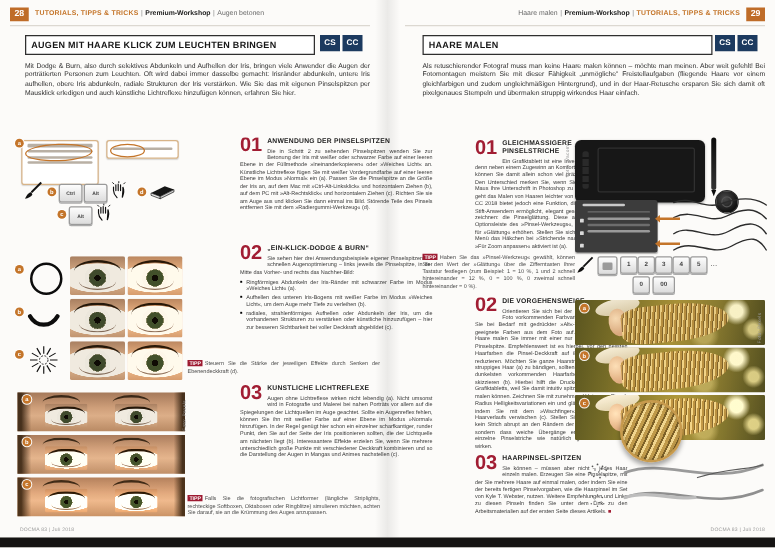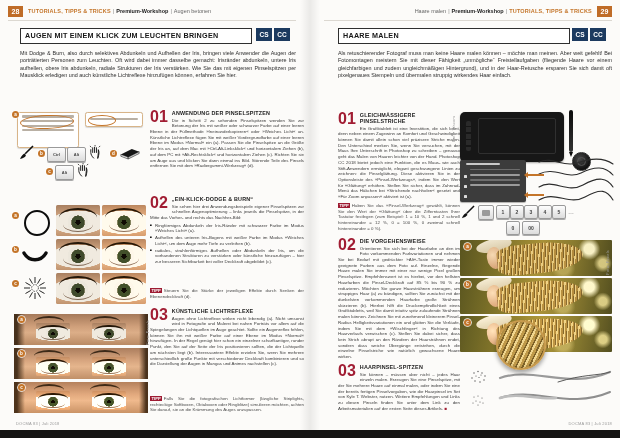--- a/index.html
+++ b/index.html
@@ -20,21 +20,21 @@
   .rh-topic{color:#666;}
   .headrule{position:absolute;top:20px;height:1px;background:#dcd8d1;}
 
   .hbox{position:absolute;top:28px;height:14px;width:230px;border:1px solid #2f2f2f;background:#fff;}
   .hbox span{display:block;font-size:7.2px;font-weight:bold;letter-spacing:.25px;color:#161616;line-height:14px;padding-left:4px;white-space:nowrap;}
   .badge{position:absolute;top:28px;width:16px;height:13px;background:#1c3a5f;color:#fff;font-size:6.5px;font-weight:bold;line-height:13px;text-align:center;}
 
   .intro{position:absolute;top:50px;font-size:5.4px;line-height:1.38;color:#2e2e2e;text-align:justify;margin:0;}
 
   
-  .step{position:absolute;overflow:hidden;}
+  .step{position:absolute;overflow:hidden;margin-left:42px;}
   .step .num{float:left;font-size:16px;line-height:13px;color:#a11d33;font-weight:bold;margin:0 4px 1px 0;}
   .step h4{margin:0;font-size:5.4px;letter-spacing:.2px;color:#1c1c1c;}
   .step p{margin:1.5px 0 0;font-size:4.4px;line-height:1.3;color:#3b3b3b;text-align:justify;}
   .bullets{margin-top:2px;}
   .bl{position:relative;padding-left:5px;font-size:4.4px;line-height:1.3;color:#3b3b3b;text-align:justify;margin-top:1px;}
   .bl::before{content:"\25A0";position:absolute;left:0;top:0;font-size:3.2px;color:#000;}
   .tip{position:absolute;font-size:4.4px;line-height:1.3;color:#4a4a4a;text-align:justify;}
   .tip-label{background:#9e1b32;color:#fff;font-weight:bold;font-size:4.2px;padding:0 1.5px;margin-right:1.5px;}
   .endmark{color:#a11d33;font-size:4.4px;}
 
@@ -103,21 +103,21 @@
 <div class="spread">
 
   <section class="page" id="page-left">
     <div class="pnum" style="left:8px">28</div>
     <div class="runhead" style="left:28px">
       <span class="rh-sec">TUTORIALS, TIPPS &amp; TRICKS</span><span class="rh-sep">|</span><span class="rh-work">Premium-Workshop</span><span class="rh-sep">|</span><span class="rh-topic">Augen betonen</span>
     </div>
     <div class="headrule" style="left:8px;width:288px"></div>
 
     <div class="hbox" style="left:20px">
-      <span>AUGEN MIT EINEM KLICK ZUM LEUCHTEN BRINGEN</span>
+      <span>AUGEN MIT HAARE KLICK ZUM LEUCHTEN BRINGEN</span>
     </div>
     <div class="badge" style="left:256px">CS</div>
     <div class="badge" style="left:274px">CC</div>
 
     <p class="intro" style="left:20px;width:276px">Mit Dodge &amp; Burn, also durch selektives Abdunkeln und Aufhellen der Iris, bringen viele Anwender die Augen der porträtierten Personen zum Leuchten. Oft wird dabei immer dasselbe gemacht: Irisränder abdunkeln, untere Iris aufhellen, obere Iris abdunkeln, radiale Strukturen der Iris verstärken. Wie Sie das mit eigenen Pinselspitzen per Mausklick erledigen und auch künstliche Lichtreflexe hinzufügen können, erfahren Sie hier.</p>
 
     <span class="lb" style="left:12px;top:111px">a</span>
     <div class="chip" style="left:17px;top:112px;width:60px;height:34px">
       <div class="bar"></div>
       <div class="bar"></div>

